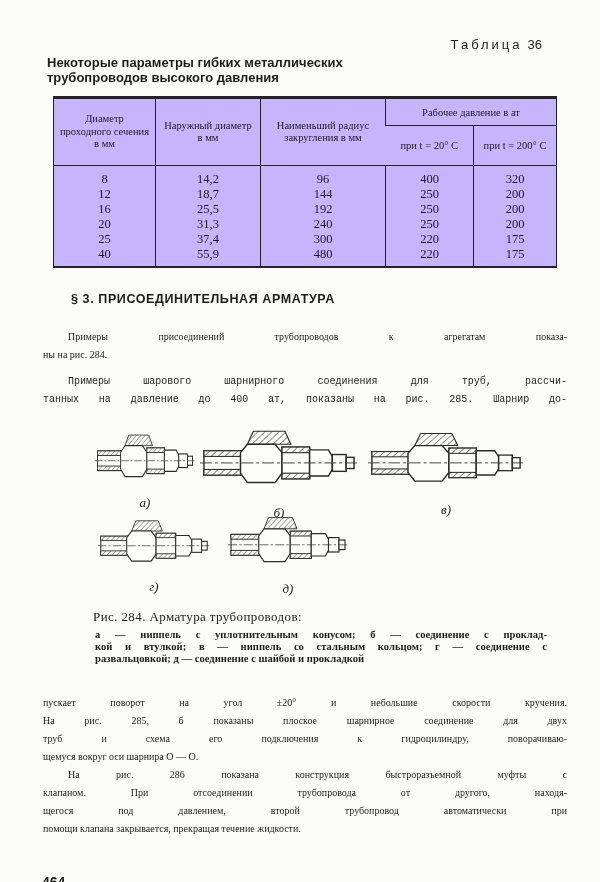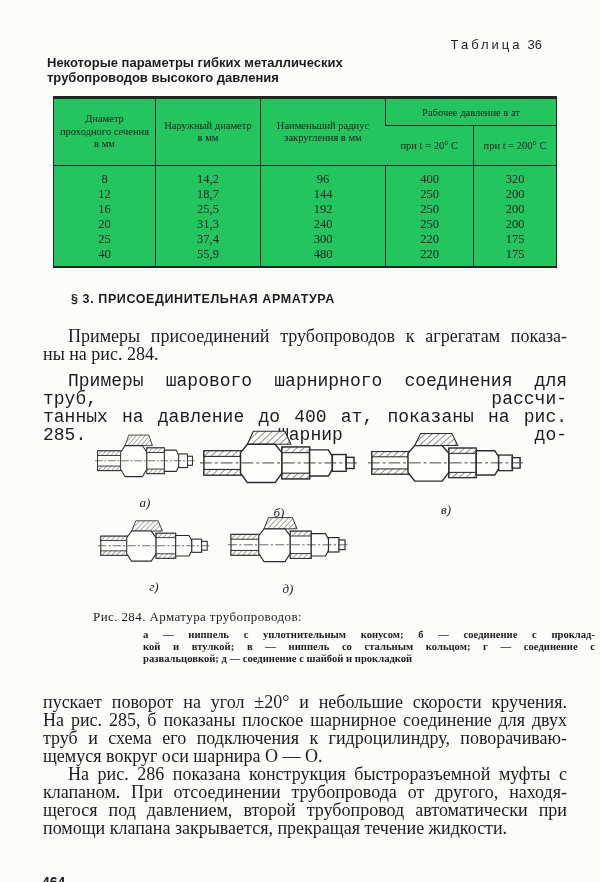--- a/index.html
+++ b/index.html
@@ -29,21 +29,21 @@
     font-weight:bold;font-size:13px;line-height:15px;
   }
 
   
   table.params{
     position:absolute;left:53px;top:96px;width:503px;
     border-collapse:collapse;table-layout:fixed;
     border:1.5px solid #232323;
     border-top:3px solid #232323;
     border-bottom:2.5px solid #232323;
-    background:#22c55e;
+    background:#c4b5fd;
   }
   table.params th,table.params td{
     border-left:1px solid #232323;
     font-weight:normal;
   }
   table.params th:first-child,table.params td:first-child{border-left:none;}
   th.hd{
     font-size:10.5px;line-height:12.5px;
     text-align:center;vertical-align:middle;
     padding:4px 6px;height:58px;
@@ -67,21 +67,21 @@
   tbody tr:last-child td{padding-bottom:4px;}
 
   
   .sec-heading{
     position:absolute;left:71px;top:292px;
     font-family:"Liberation Sans",sans-serif;
     font-weight:bold;font-size:12.5px;letter-spacing:.6px;
   }
   .para{
     position:absolute;left:43px;width:524px;
-    font-size:18px;line-height:17.9px;
+    font-size:10px;line-height:17.9px;
   }
   .para .line{text-align:justify;text-align-last:justify;white-space:normal;}
   .para .line.last{text-align-last:left;}
   .para .line.indent{text-indent:25px;}
   #p1{top:328px;}
   #p2{top:373px;font-family:Liberation Mono, monospace;}
   #p3{top:694px;}
   #p4{top:766px;}
 
   
@@ -97,21 +97,21 @@
   #fit-v{left:368px;top:3px;}
   #fit-g{left:98px;top:92px;}
   #fit-d{left:228px;top:88px;}
 
   .cap-title{
     position:absolute;left:93px;top:609px;
     font-size:13px;letter-spacing:.4px;
   }
   .cap-body{
     position:absolute;left:95px;top:629px;width:452px;
-    font-size:10.6px;line-height:11.9px;font-weight:bold;margin-left:48px;
+    font-size:10.6px;line-height:11.9px;font-weight:bold;
   }
   .cap-body .line{text-align:justify;text-align-last:justify;}
   .cap-body .line.last{text-align-last:left;}
 
   .page-num{
     position:absolute;left:42px;top:841px;
     font-family:"Liberation Sans",sans-serif;
     font-weight:bold;font-size:14px;margin-top:33px;
   }
 

